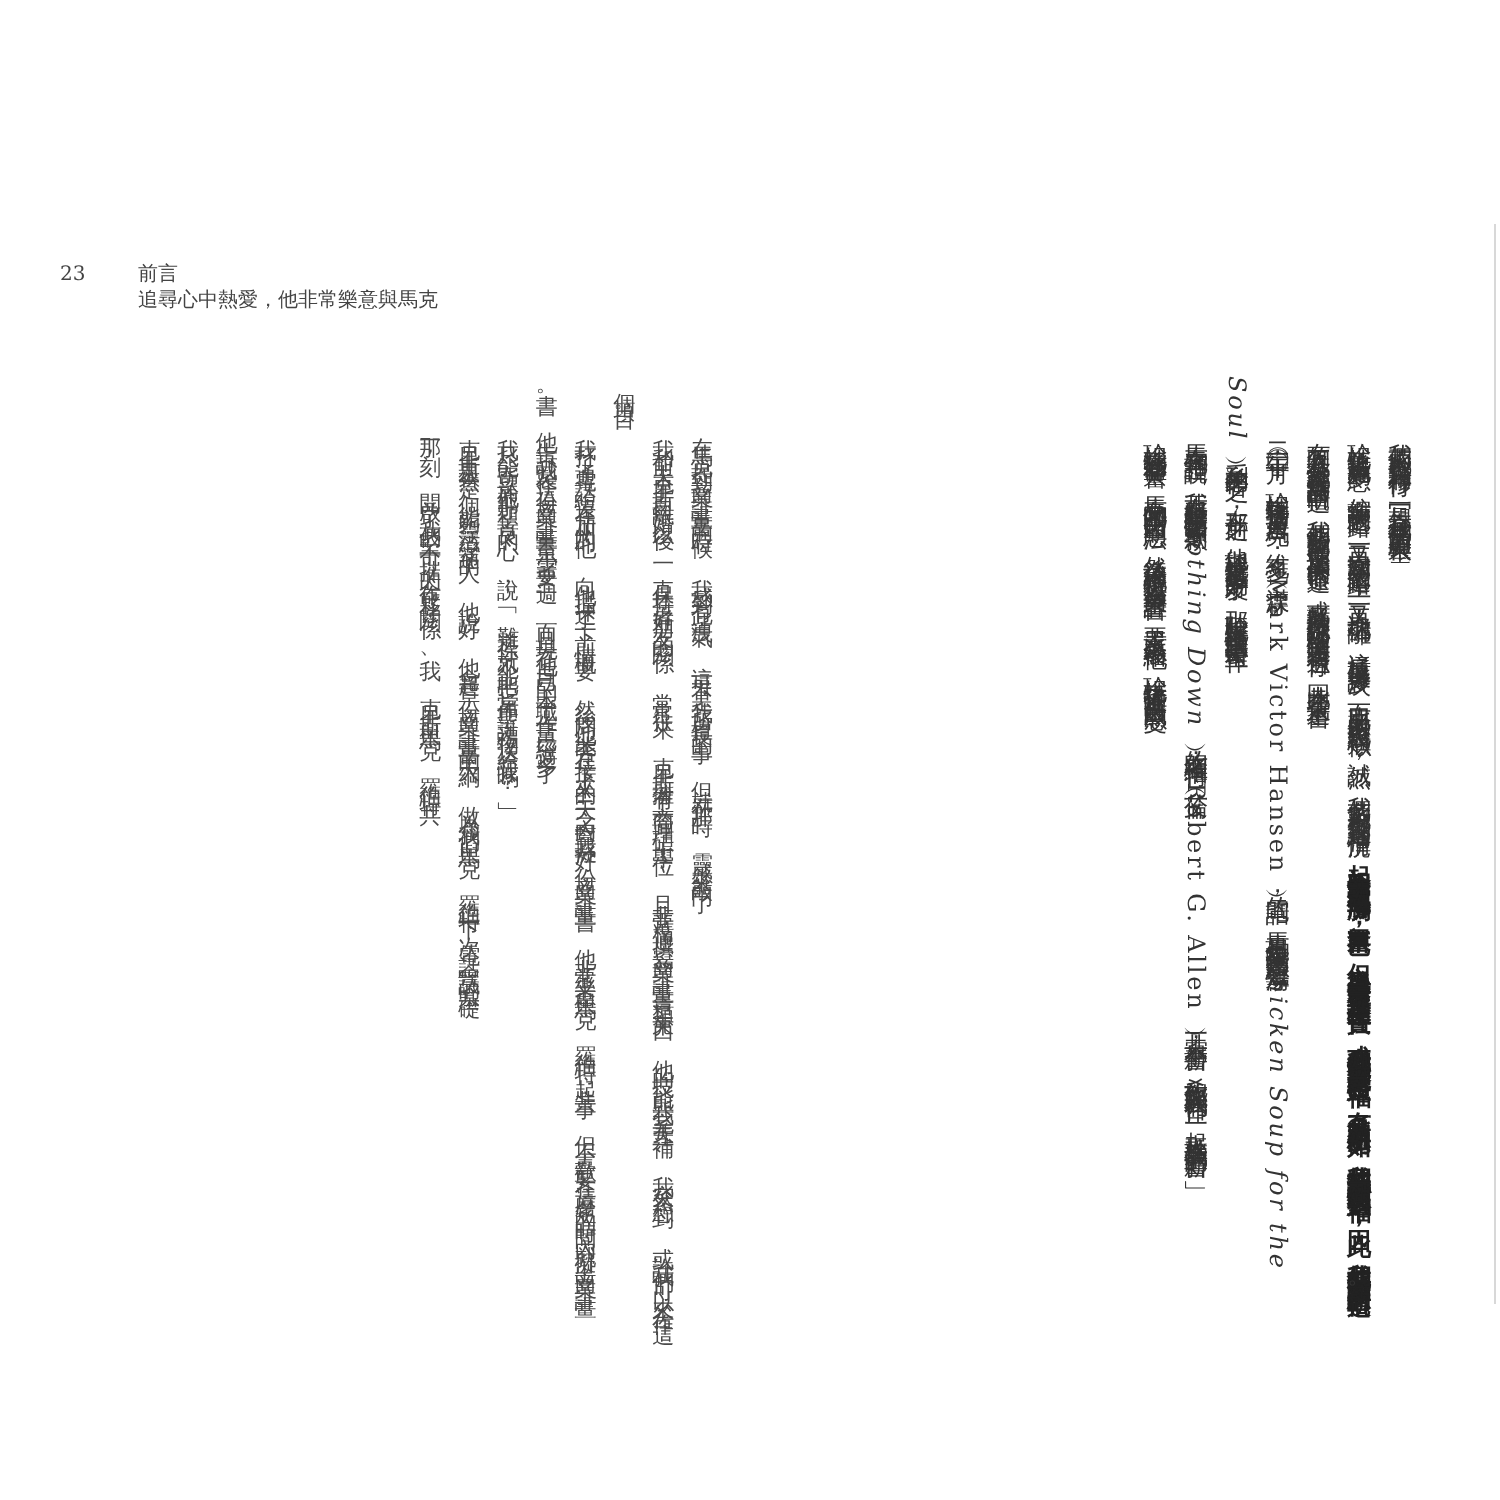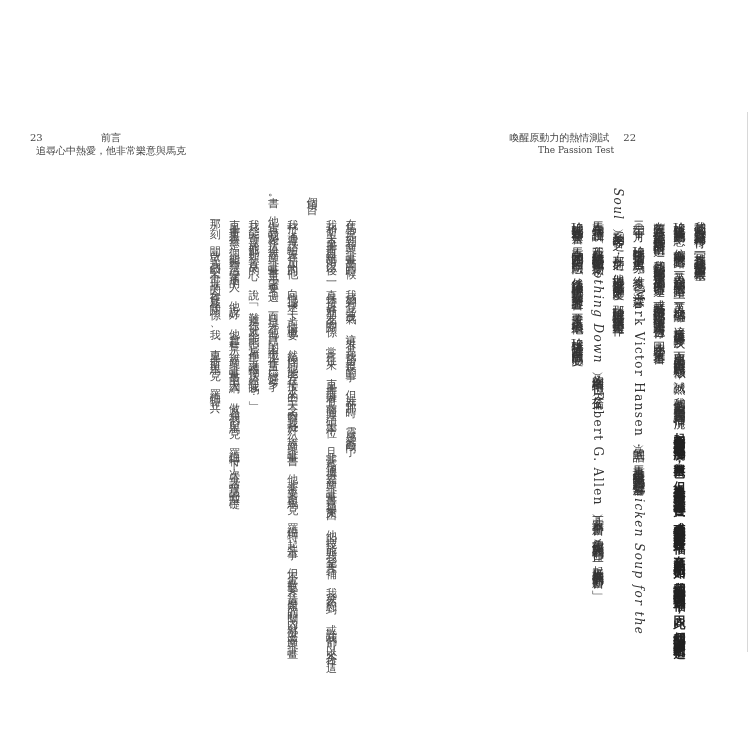--- a/index.html
+++ b/index.html
@@ -4,21 +4,21 @@
   <style>
     html, body { margin: 0; padding: 0; }
     body {
       width: 750px; height: 750px; background: #ffffff; position: relative; overflow: hidden;
       font-family: "DejaVu Serif", "Liberation Serif", serif; color: #3a3a3a;
     }
     .spread { position: absolute; left: 0; top: 0; width: 682px; height: 750px; text-decoration: underline; }
     .edge-line { position: absolute; left: 747px; top: 112px; width: 1px; height: 540px; background: #d8d8d8; }
     .header-left { position: absolute; left: 30px; top: 131px; font-size: 10px; line-height: 13px; color: #444; }
     .header-left .pn { position: absolute; left: 0; top: 0; }
-    .header-left .lines { position: absolute; left: 6px; top: 0; white-space: nowrap; text-align: center; }
+    .header-left .lines { position: absolute; left: 39px; top: 0; white-space: nowrap; }
     .header-right { position: absolute; right: 46px; top: 131px; font-size: 10px; line-height: 13px; color: #444; text-align: right; }
     .header-right .row1 { white-space: nowrap; }
     .header-right .row1 .pn { display: inline-block; margin-left: 14px; }
     .header-right .row2 { white-space: nowrap; font-size: 9px; margin-right: 22px; }
     .page-body {
       position: absolute; top: 188px; height: 470px;
       writing-mode: vertical-rl; font-size: 11.5px; line-height: 19.2px; letter-spacing: 2.6px;
       color: #3a3a3a;
     }
     .left-body { left: 50px; width: 310px; font-family: "DejaVu Sans", "Liberation Sans", sans-serif; font-weight: 300; letter-spacing: 4.2px; font-size: 11px; line-height: 19.4px; color: #4a4a4a; }
@@ -35,26 +35,20 @@
   <div class="edge-line"></div>
 
   <div class="header-left">
     <span class="pn">23</span>
     <div class="lines">
       <div>前言</div>
       <div>追尋心中熱愛，他非常樂意與馬克</div>
     </div>
   </div>
 
-  <div class="header-right">
-    <div class="row1">
-      <span>喚醒原動力的熱情測試</span><span class="pn">22</span>
-    </div>
-    <div class="row2">The Passion Test</div>
-  </div>
 
   <div class="page-body left-body">
     <p class="para">在馬克提到商業計畫書的時候，我感到有些洩氣，這可不是我所擅長的事。但就在那時，靈感來敲門了。</p>
     <p class="para">我和前夫克里斯自離婚以後，一直保持著好朋友的關係，常常往來。克里斯擁有工商管理碩士學位，且非常精通撰寫商業計畫書這類東西。他的技能與我完美互補，我突然想到，或許我們可以來合作這個項目。</p>
     <p class="para">我打了通電話給遠在加州的他，向他描述了一下前情概要，然後問他能否在接下來的三天之內幫我擬好一份商業計畫書。他非常樂意與馬克、羅伯特一起共事，但不喜歡要在這麼短的時間內就擬出商業計畫書。他告訴我製作這份商業計畫書至少需要三週，而且現在他自己的本職工作量已經過多了。</p>
     <p class="para">我只能寄望於他那顆善良的心，說：「難道你就不能把它當作聖誕禮物送給我嗎？」</p>
     <p class="para">克里斯果然是一個能夠靈活變通的人，他說好，他會起草一份商業計畫書的大綱，做為我們與馬克、羅伯特下一次電話會議的基礎。</p>
     <p class="para">那一刻，開啟了我們堅不可摧的合作夥伴關係，我、克里斯與馬克、羅伯特共</p>
   </div>
 

